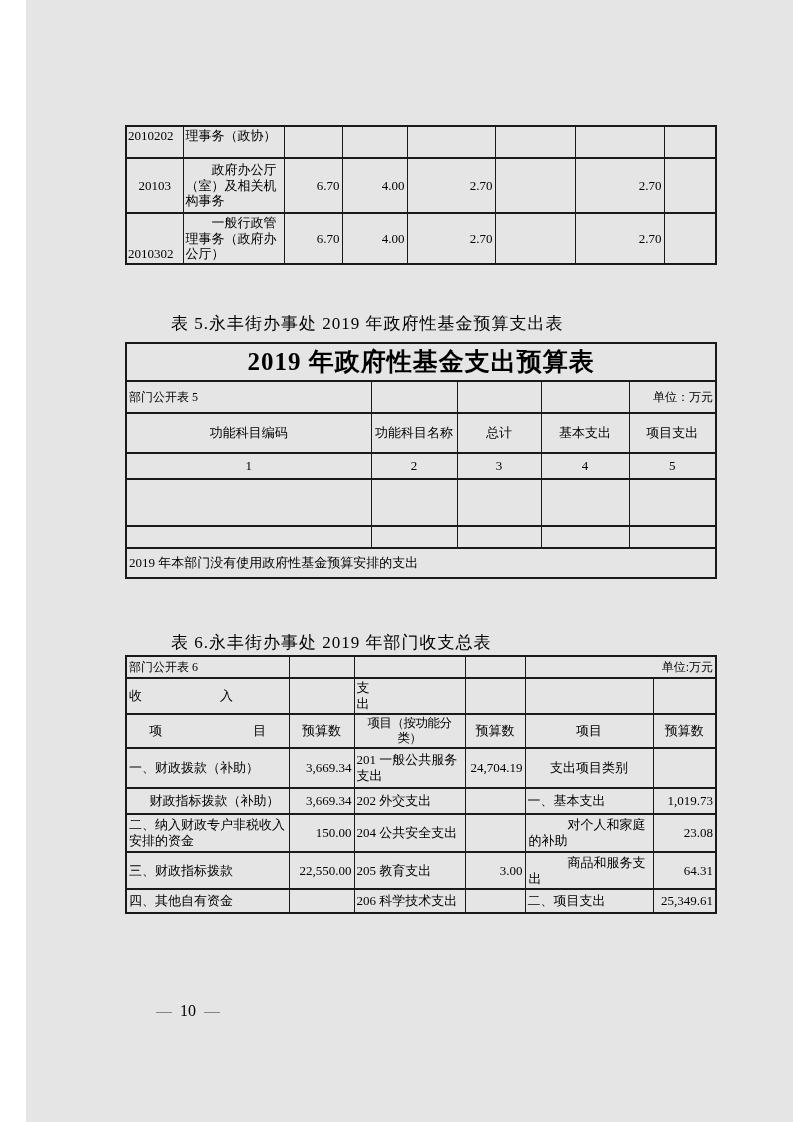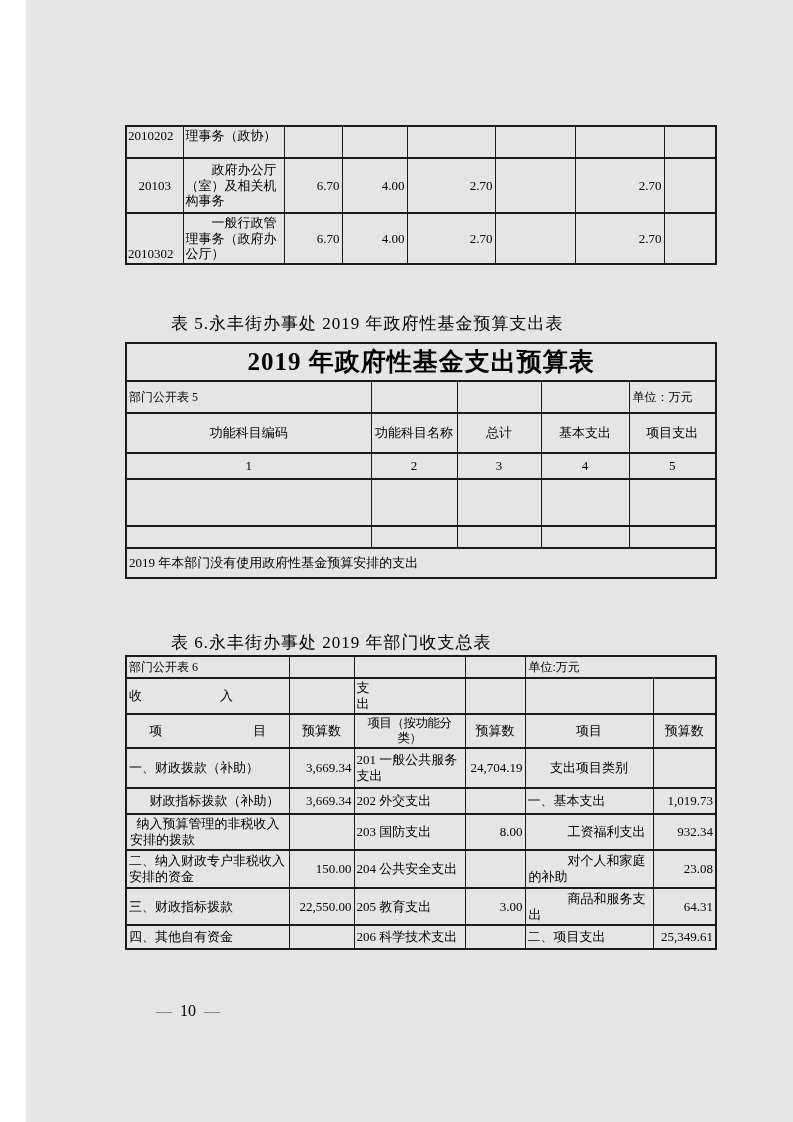--- a/index.html
+++ b/index.html
@@ -29,21 +29,21 @@
   
   .t5{left:99px;top:342px;width:590px;}
   
   .t6{left:99px;top:655px;width:590px;}
   .title-cell{
     text-align:center;font-weight:bold;letter-spacing:1px;
   }
   .t5 .title-cell{font-size:25px;}
   .t6 .title-cell{font-size:20px;}
   .meta{font-size:12px !important;text-align:left;padding-left:2px !important;}
-  .unit{font-size:12px !important;text-align:left;padding-right:2px !important;}
+  .unit{font-size:12px !important;text-align:right;padding-right:2px !important;}
   .ctr{text-align:center;}
   .num{text-align:right;padding-right:2px !important;}
   .lft{text-align:left;padding-left:2px !important;}
   .ind05{text-align:left;text-indent:0.5em;}
   .ind15{text-align:left;text-indent:1.5em;}
   .ind2{text-indent:2em;}
   .ind3{text-align:left;text-indent:3em;}
   .pre{white-space:pre;}
   .prel{white-space:pre-line;}
   .fit{font-size:12.5px !important;letter-spacing:-0.5px;padding:1px 7px !important;}
@@ -208,28 +208,20 @@
       <td class="num"></td>
     </tr>
     <tr style="height:26px">
       <td class="ind15">财政指标拨款（补助）</td>
       <td class="num">3,669.34</td>
       <td class="lft">202 外交支出</td>
       <td class="num"></td>
       <td class="lft">一、基本支出</td>
       <td class="num">1,019.73</td>
     </tr>
-    <tr style="height:36px">
-      <td class="ind05">纳入预算管理的非税收入安排的拨款</td>
-      <td class="num"></td>
-      <td class="lft">203 国防支出</td>
-      <td class="num">8.00</td>
-      <td class="ind3">工资福利支出</td>
-      <td class="num">932.34</td>
-    </tr>
     <tr style="height:38px">
       <td class="lft">二、纳入财政专户非税收入安排的资金</td>
       <td class="num">150.00</td>
       <td class="lft">204 公共安全支出</td>
       <td class="num"></td>
       <td class="ind3">对个人和家庭的补助</td>
       <td class="num">23.08</td>
     </tr>
     <tr style="height:37px">
       <td class="lft">三、财政指标拨款</td>

